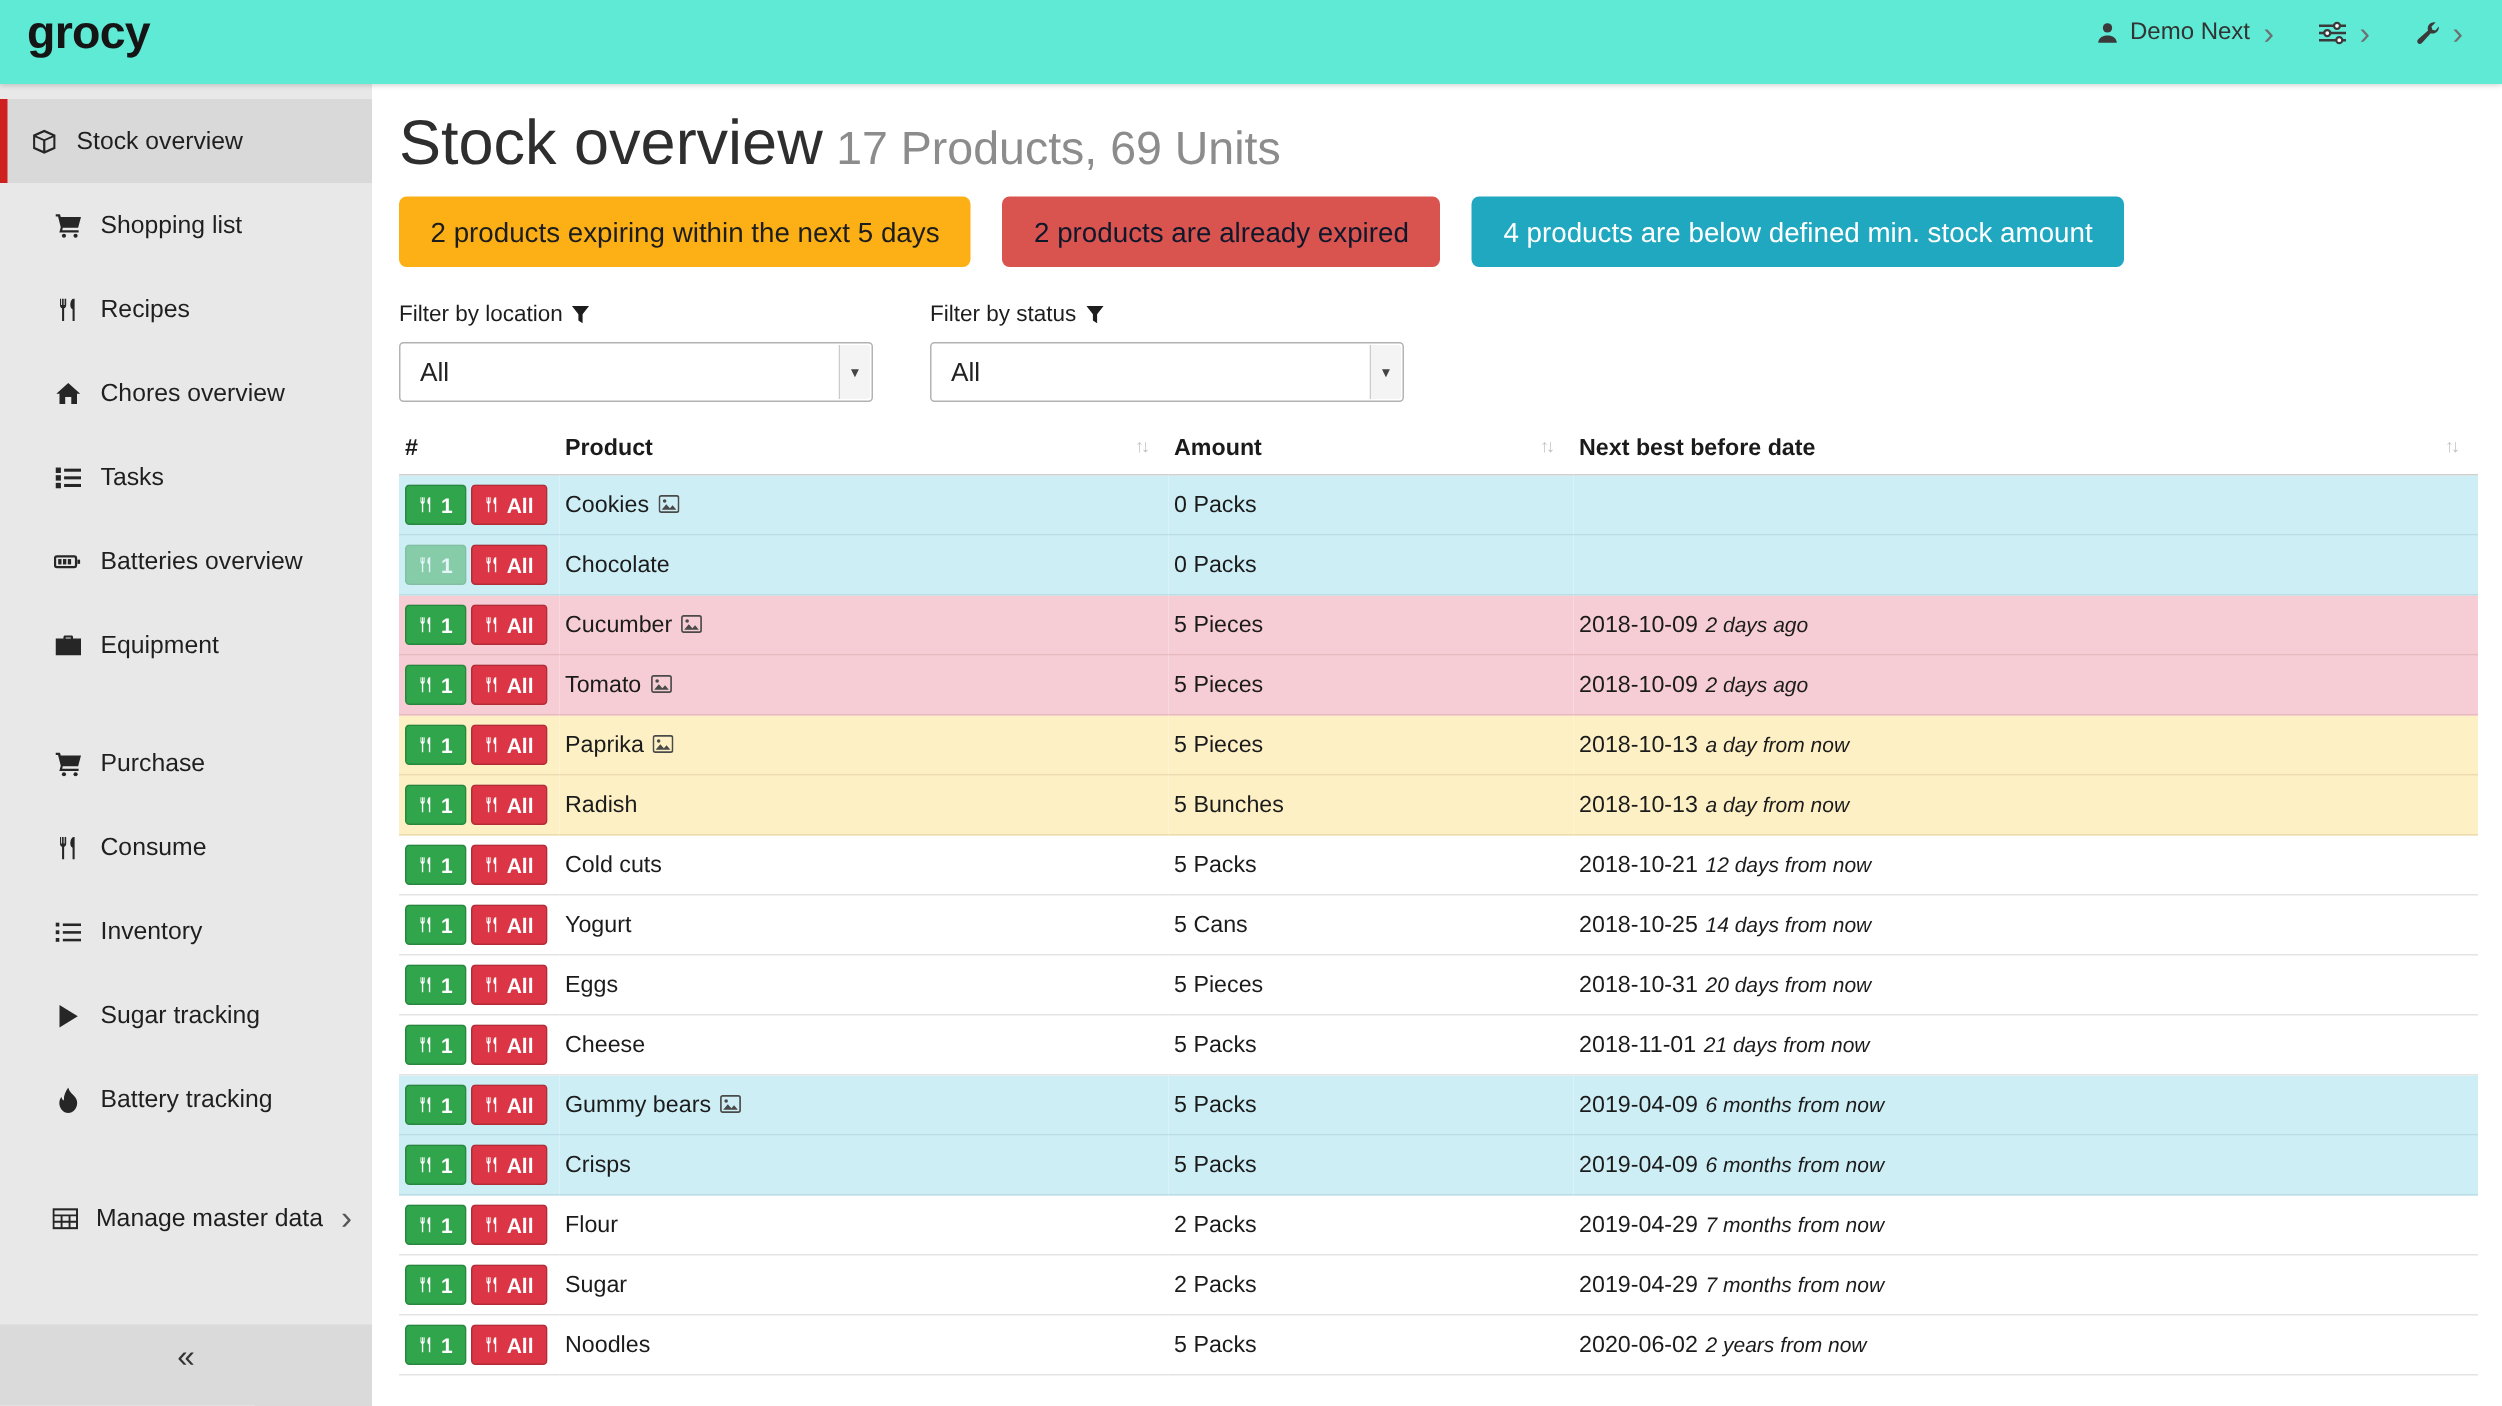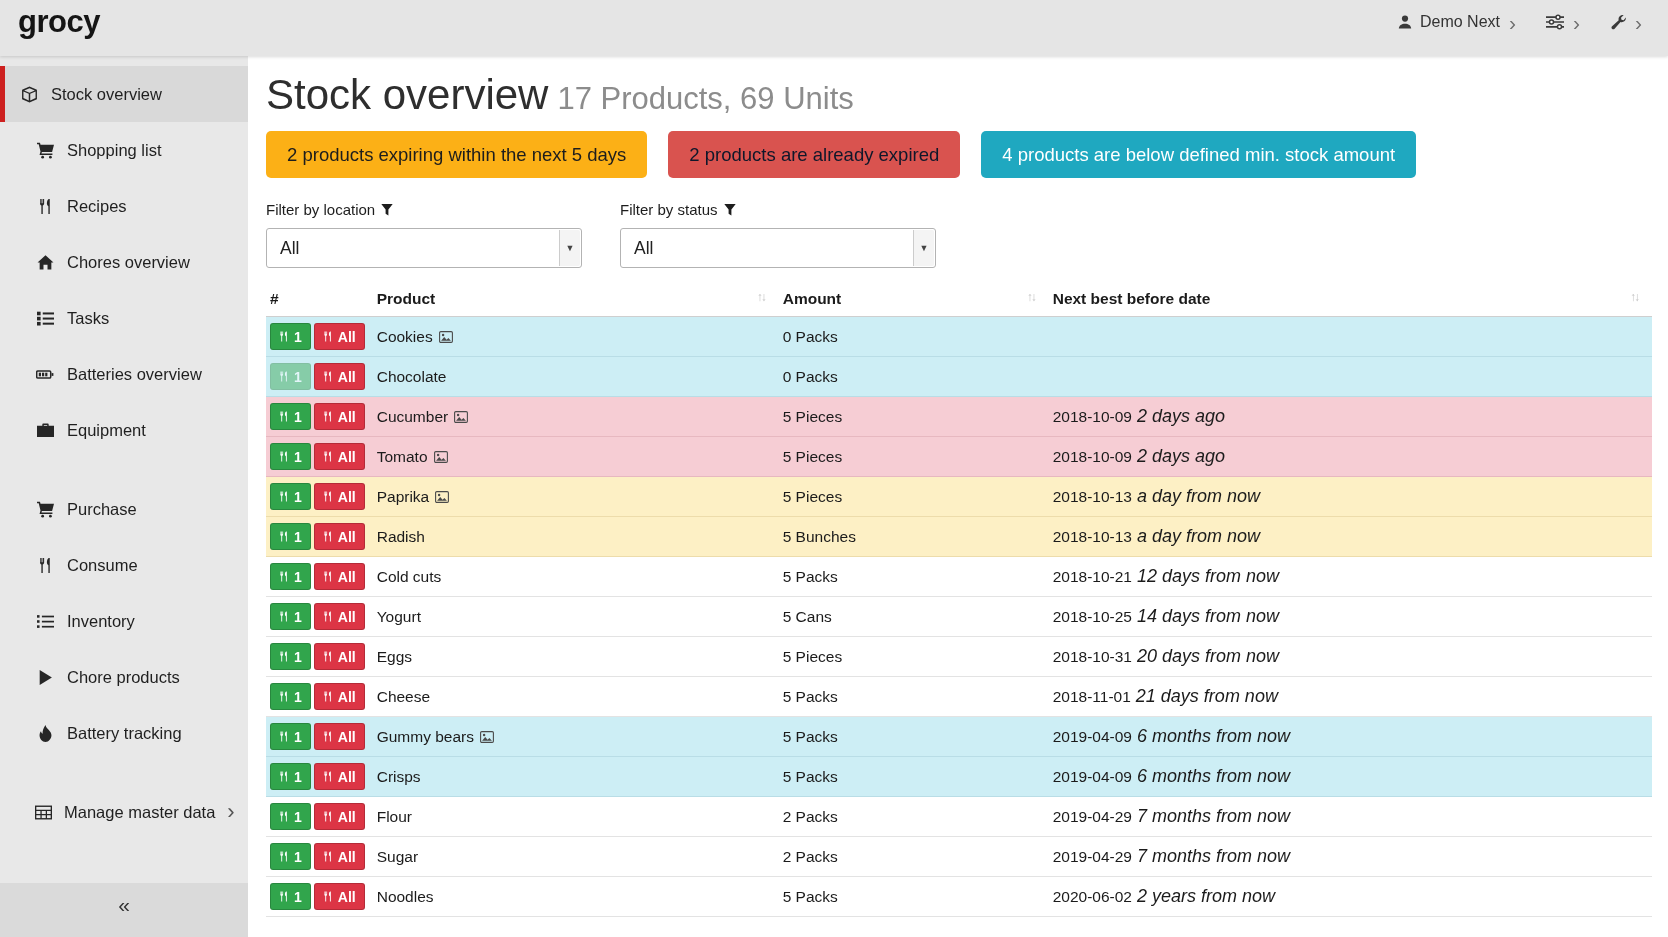--- a/index.html
+++ b/index.html
@@ -15,21 +15,21 @@
     --row-info: #cdeef5;
     --row-danger: #f6cdd4;
     --row-warning: #fdf0c5;
     --btn-green: #31a54c;
     --btn-red: #dc3545;
   }
 
   
   .navbar {
     position: fixed; top: 0; left: 0; right: 0; height: 56px;
-    background: #e5e5e5; z-index: 20;
+    background: #5eead4; z-index: 20;
     display: flex; align-items: center; justify-content: space-between;
     padding: 0 26px 12px 18px;
     box-shadow: 0 1px 3px rgba(0,0,0,.15);
   }
   .logo { font-size: 31px; font-weight: bold; color: #151515; letter-spacing: -0.5px; cursor: pointer; }
   .nav-right { display: flex; align-items: center; gap: 30px; }
   .nav-group { display: flex; align-items: center; gap: 7px; color: #333; font-size: 16px; cursor: pointer; }
   .nav-ic { display: inline-flex; color: #3a3a3a; }
   .nav-ic svg { display: block; }
   .nav-chev { color: #6f6f6f; font-size: 21px; line-height: 1; margin-left: 2px; }
@@ -117,21 +117,21 @@
     display: inline-flex; align-items: center; gap: 5px; height: 27px; padding: 0 8px;
     border-radius: 3px; border: 1px solid rgba(0,0,0,.18); color: #fff;
     font-size: 14px; font-weight: bold; cursor: pointer; font-family: inherit; vertical-align: middle;
   }
   .btn svg { display: block; }
   .btn-one { background: var(--btn-green); margin-right: 3px; }
   .btn-all { background: var(--btn-red); }
   .btn.disabled { opacity: .45; cursor: default; }
 
   .pic-ic { display: inline-flex; color: #4a4a4a; margin-left: 6px; vertical-align: -1px; }
-  .date-note { font-size: 18px; font-style: italic; margin-left: 5px; }
+  .date-note { font-size: 14px; font-style: italic; margin-left: 5px; }
 </style>
 </head>
 <body>
 
 <div class="navbar">
   <div class="logo">grocy</div>
   <div class="nav-right" id="nav-right">
       <div class="nav-group">
         <span class="nav-ic">
           <svg width="16" height="16" viewBox="0 0 16 16">
@@ -273,21 +273,21 @@
           </svg>
         </span>
         <span class="nav-label">Inventory</span>
       </div>
       <div class="nav-item">
         <span class="nav-icon">
           <svg width="15" height="17" viewBox="0 0 14 16">
             <path fill="currentColor" d="M1.5 1 13 8 1.5 15z"></path>
           </svg>
         </span>
-        <span class="nav-label">Chore products</span>
+        <span class="nav-label">Sugar tracking</span>
       </div>
       <div class="nav-item">
         <span class="nav-icon">
           <svg width="15" height="17" viewBox="0 0 14 16">
             <path fill="currentColor" d="M7 0c.5 2.3 2 3.5 3.3 4.9 1.3 1.4 2.3 2.9 2.3 4.8C12.6 12.9 10.1 16 7 16S1.4 13 1.4 9.7c0-1.4.5-2.8 1.4-3.8.1 1 .6 1.8 1.5 2.3C4 5.7 5 2.8 7 0z"></path>
           </svg>
         </span>
         <span class="nav-label">Battery tracking</span>
       </div>
       <div class="nav-item gap">

